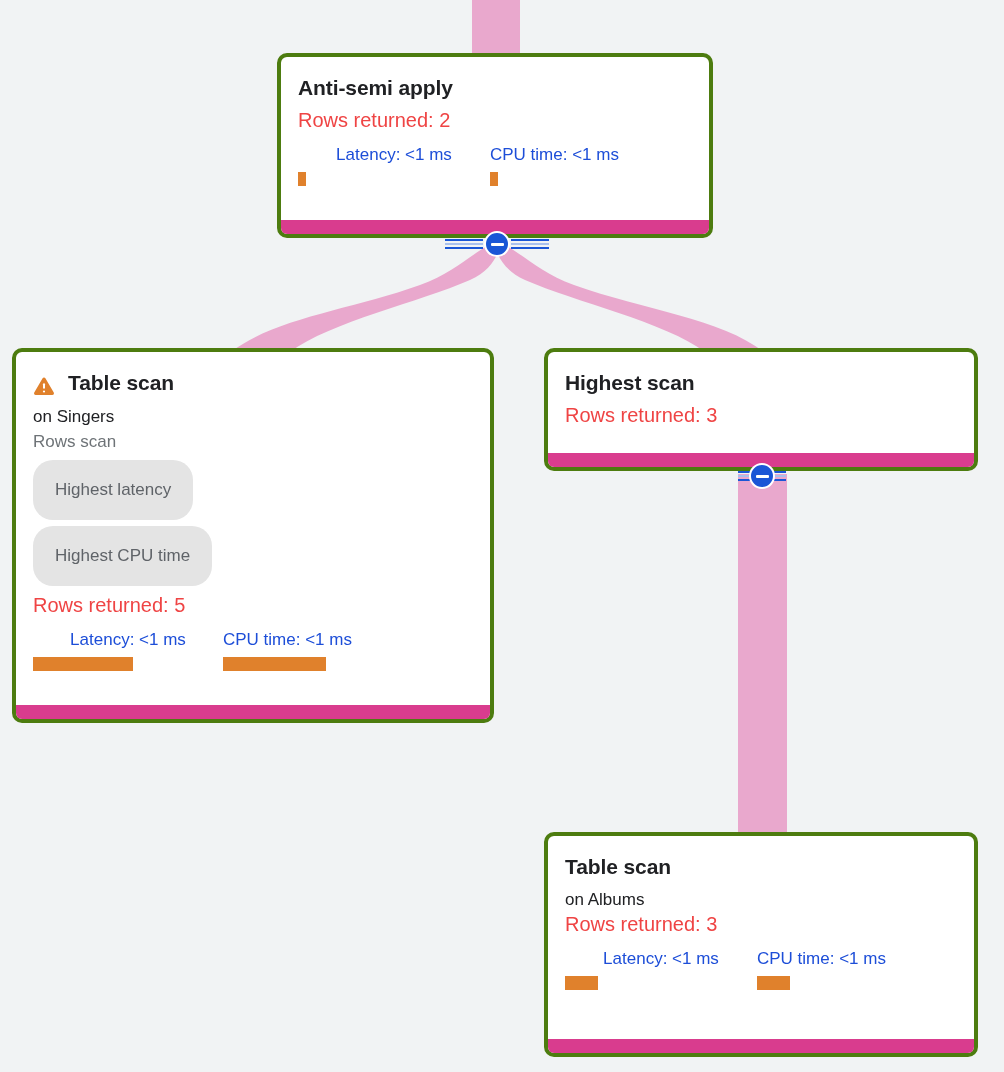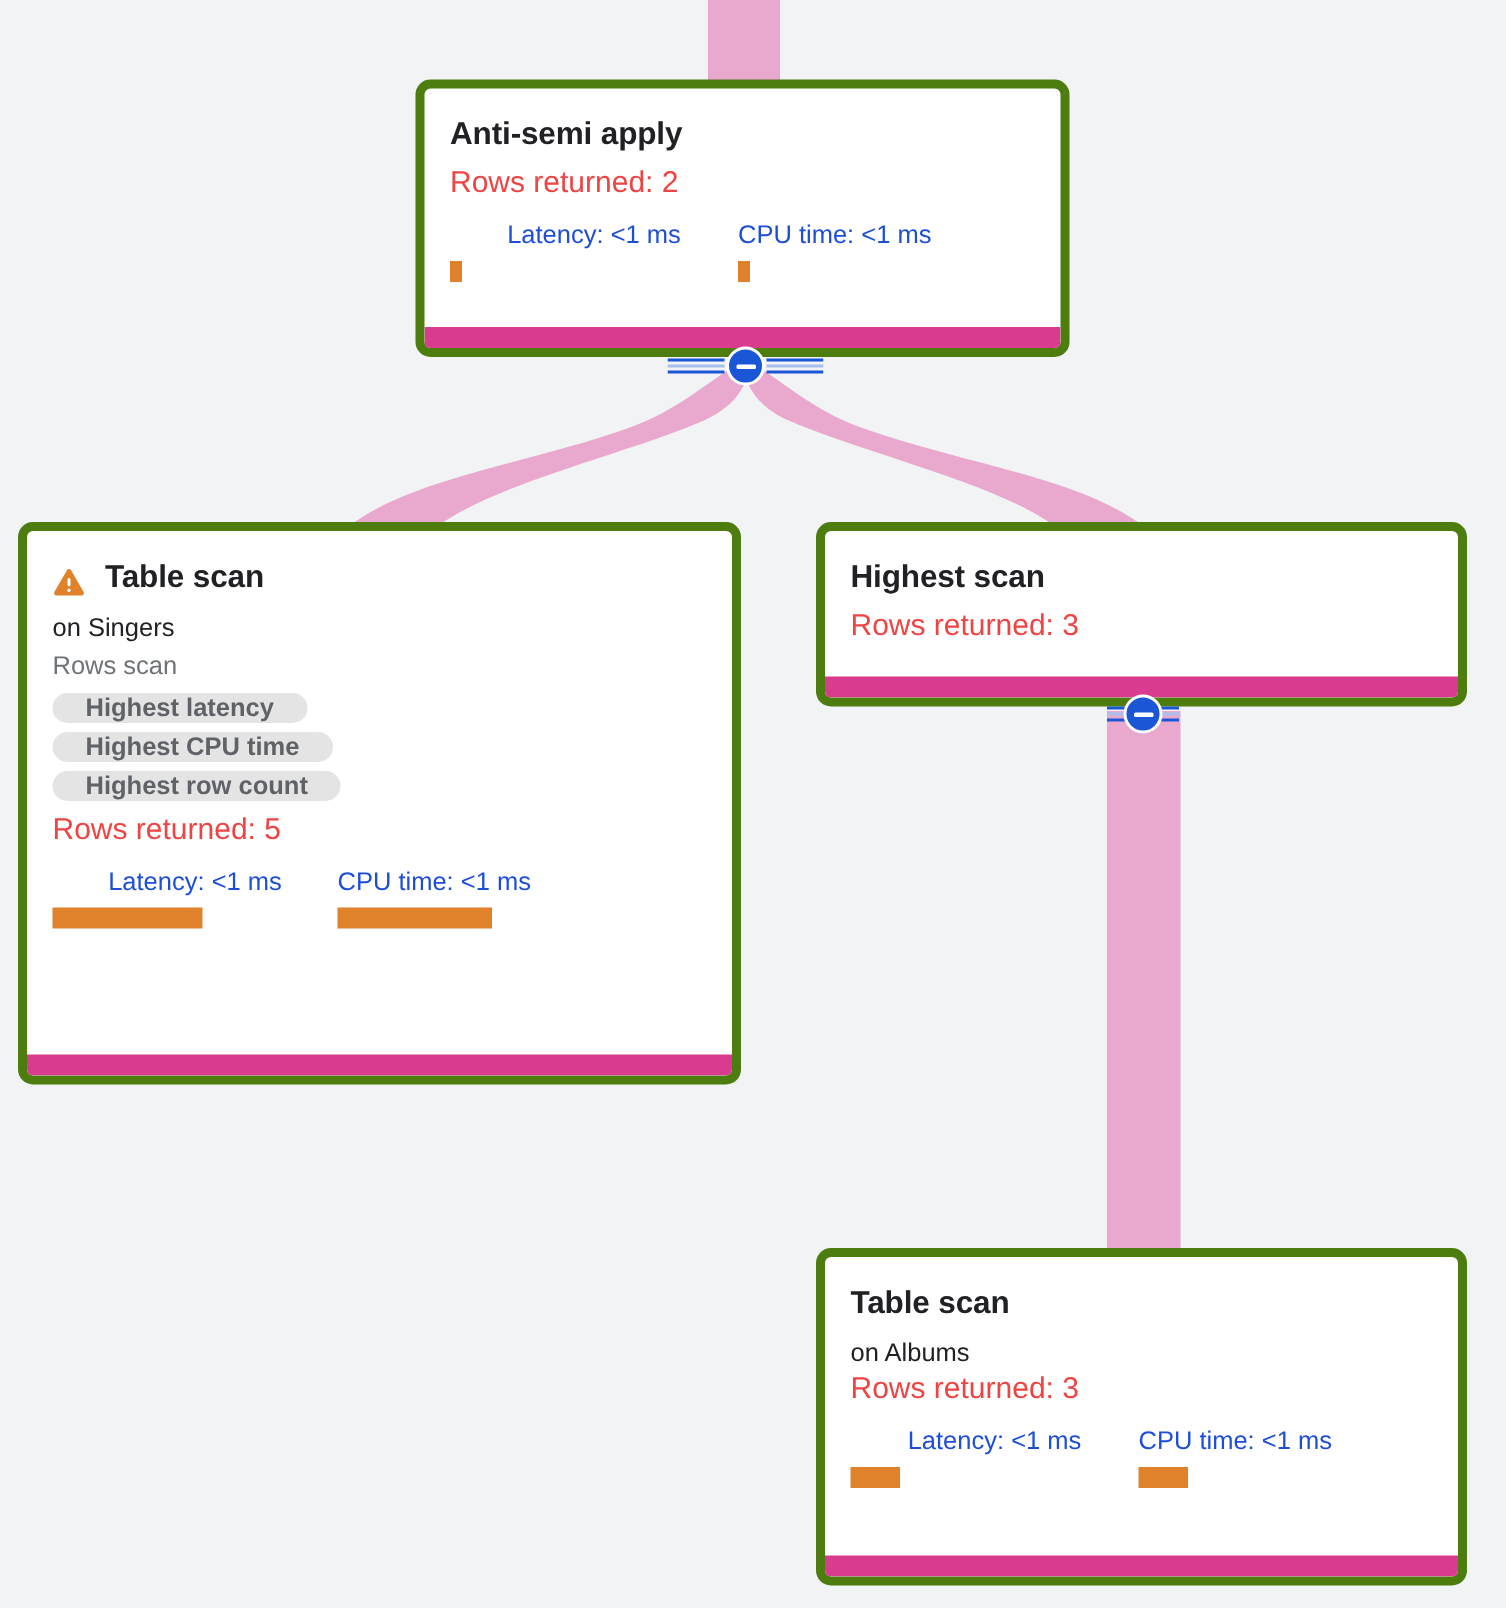--- a/index.html
+++ b/index.html
@@ -30,21 +30,21 @@
     width: 1004px;
     height: 1072px;
     z-index: 1;
   }
 
   
   .node {
     position: absolute;
     z-index: 2;
     background: #ffffff;
-    border: 6px solid #4d7c0f;
+    border: 4px solid #4d7c0f;
     border-radius: 10px;
     box-sizing: border-box;
     overflow: hidden;
     display: flex;
     flex-direction: column;
   }
   .node-body {
     flex: 1 1 auto;
     padding: 18px 17px 10px 17px;
     box-sizing: border-box;
@@ -100,23 +100,22 @@
     flex-direction: column;
     align-items: flex-start;
     gap: 6px;
   }
   .chip {
     background: #e4e4e4;
     color: #5f6368;
     font-size: 17px;
     line-height: 20px;
     border-radius: 20px;
-    padding: 0 22px;
+    padding: 20px 22px;
     white-space: nowrap;
-    font-weight: bold;
   }
 
   .metrics {
     display: flex;
     margin-top: 12px;
   }
   .metric {
     display: flex;
     flex-direction: column;
   }
@@ -251,21 +250,20 @@
           <rect x="10.9" y="9" width="2.2" height="6.1" rx="1.1" fill="#ffffff"></rect>
           <circle cx="12" cy="18" r="1.2" fill="#ffffff"></circle>
         </svg>
         <div class="node-title">Table scan</div>
       </div>
       <div class="node-sub">on Singers</div>
       <div class="node-subdim">Rows scan</div>
       <div class="chips">
         <div class="chip">Highest latency</div>
         <div class="chip">Highest CPU time</div>
-        <div class="chip">Highest row count</div>
       </div>
       <div class="node-rows">Rows returned: 5</div>
       <div class="metrics">
         <div class="metric">
           <div class="metric-label">Latency: &lt;1 ms</div>
           <div class="metric-bar" style="width:100px"></div>
         </div>
         <div class="metric">
           <div class="metric-label">CPU time: &lt;1 ms</div>
           <div class="metric-bar" style="width:103px"></div>

